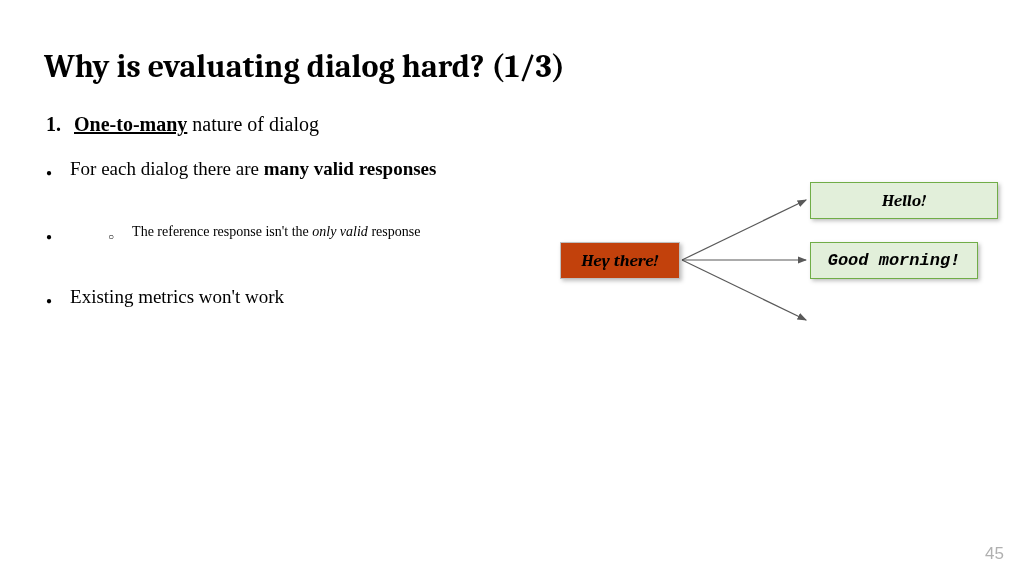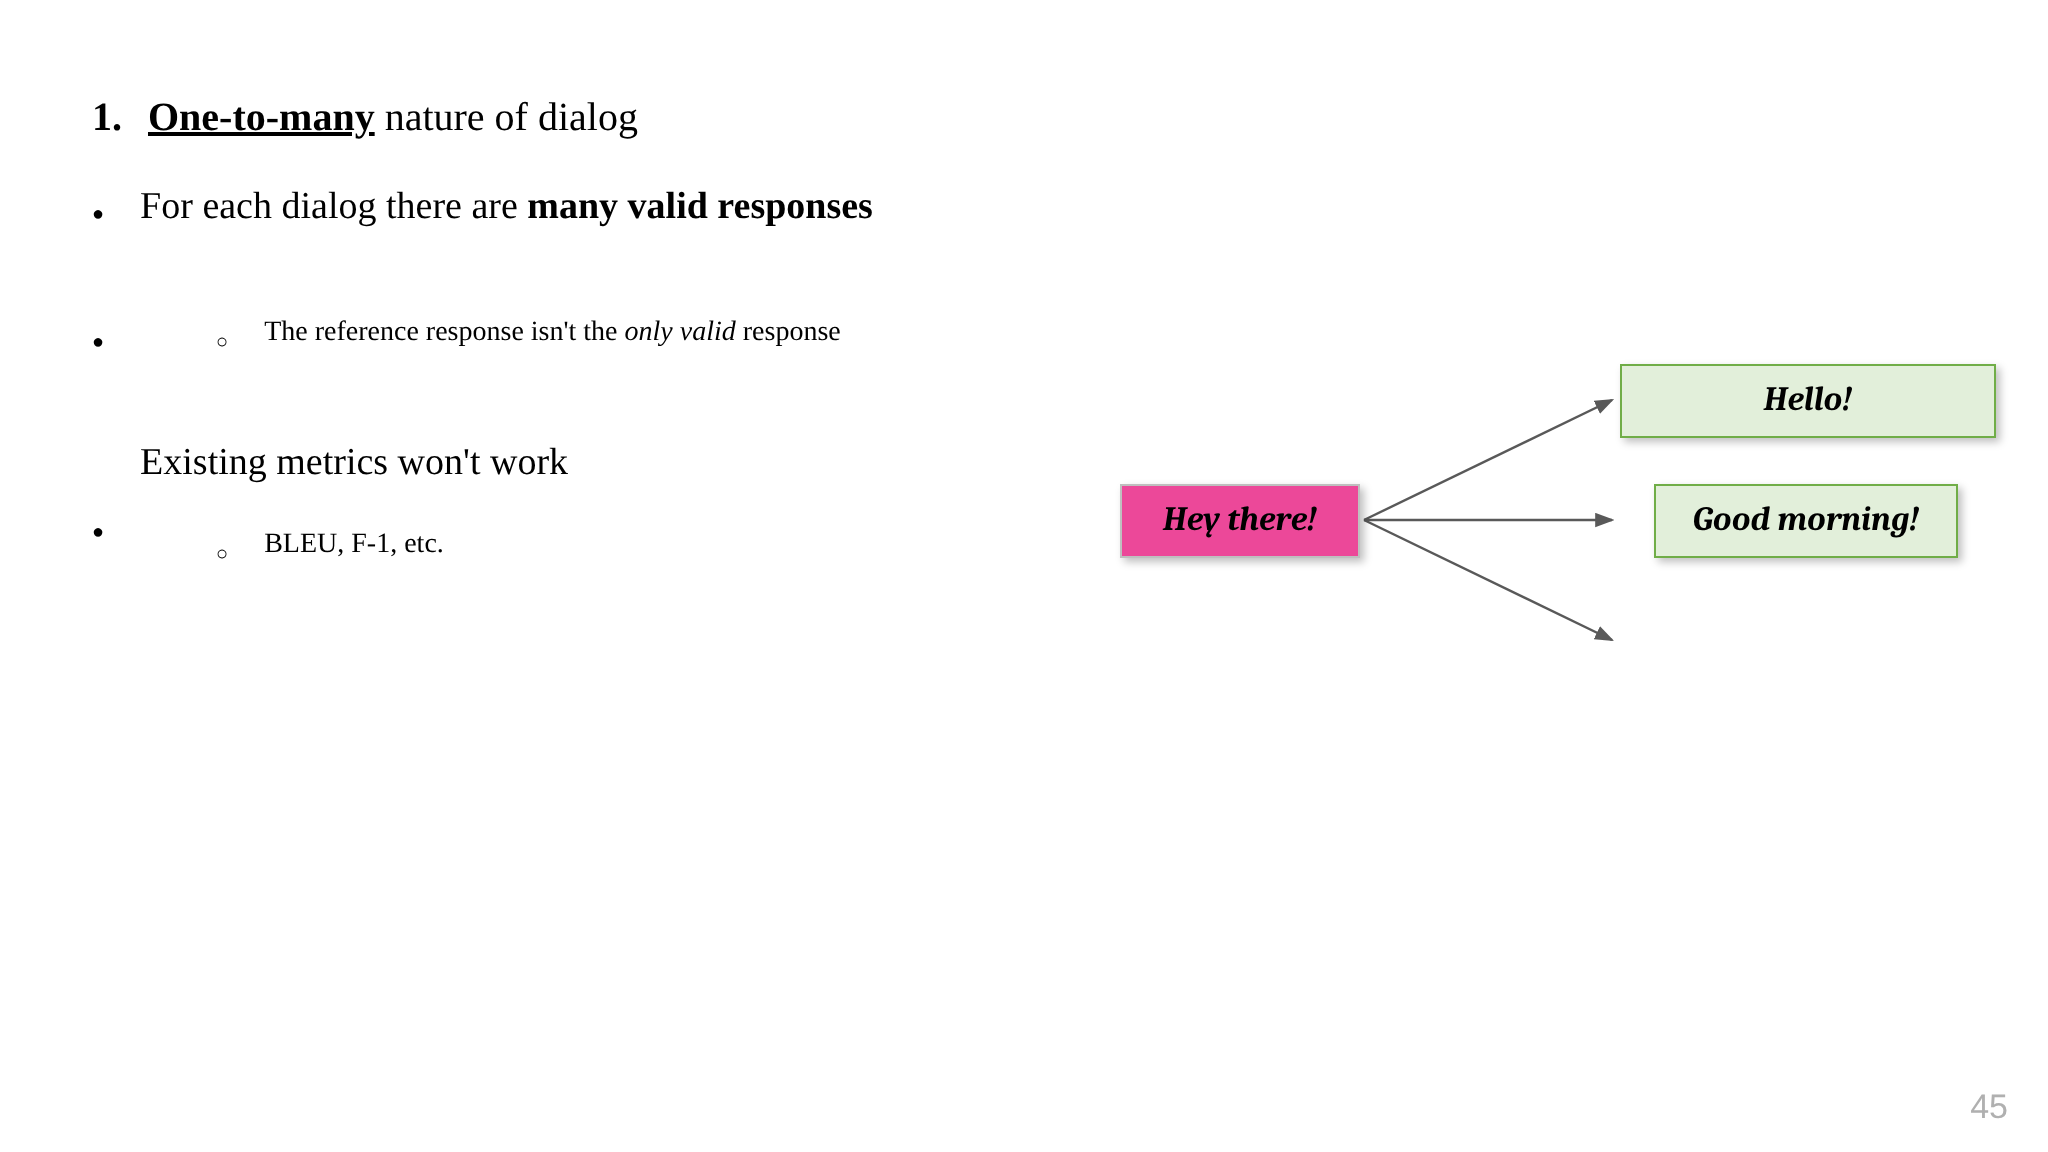--- a/index.html
+++ b/index.html
@@ -14,32 +14,33 @@
   .bullets { list-style: none; padding-left: 2px; }
   .bullets > li { font-size: 19px; margin-bottom: 22px; display: flex; align-items: center; }
   .bullets > li::before { content: "●"; font-size: 10px; margin-right: 18px; margin-top: 7px; flex-shrink: 0; }
   .bullets .bold { font-weight: 700; }
   .sub { list-style: none; padding-left: 38px; margin-top: 22px; margin-bottom: 0; }
   .sub > li { font-size: 14px; margin-bottom: 22px; display: flex; align-items: flex-start; }
   .sub > li::before { content: "○"; font-size: 10px; margin-right: 18px; margin-top: 7px; flex-shrink: 0; }
   .italic { font-style: italic; }
   .diagram { position: absolute; left: 560px; top: 168px; width: 430px; height: 200px; }
   .box { position: absolute; border: 1px solid; padding: 8px 14px; font-family: Cambria, Georgia, serif; font-weight: 700; font-style: italic; font-size: 17px; text-align: center; box-shadow: 2px 2px 4px rgba(0,0,0,0.25); white-space: nowrap; }
-  .box-src { background: #ec4899; border-color: #bfbfbf; left: 0; top: 74px; width: 120px; }
+  .box-src { background: #c2410c; border-color: #bfbfbf; left: 0; top: 74px; width: 120px; }
   .box-dst { background: #e2efda; border-color: #70ad47; }
   .d1 { left: 250px; top: 14px; width: 188px; }
-  .d2 { left: 267px; top: 74px; width: 152px; }
+  .d2 { left: 250px; top: 74px; width: 168px; font-family: Liberation Mono, monospace; }
   .d3 { left: 250px; top: 134px; width: 160px; }
   svg.arrows { position: absolute; left: 0; top: 0; width: 430px; height: 200px; }
   .page-num { position: absolute; right: 20px; bottom: 12px; font-family: Arial, sans-serif; font-size: 17px; color: #b0b0b0; }
 </style>
 </head>
 <body>
 
 <div class="slide">
+  <h1 class="title">Why is evaluating dialog hard? (1/3)</h1>
 
   <div class="content">
     <div class="left">
 
       <div class="ol-item">
         <span class="ol-num">1.</span>
         <span class="ol-text">
           <span class="bold">One-to-many</span><span> nature of dialog</span>
         </span>
       </div>
@@ -57,25 +58,20 @@
                 <span>
                   <span>The reference response isn't the </span><span class="italic">only valid</span><span> response</span>
                 </span>
               </li>
             </ul>
           </span>
         </li>
         <li>
           <span>
             <span>Existing metrics won't work</span>
-            <ul class="sub">
-              <li>
-                <span>BLEU, F-1, etc.</span>
-              </li>
-            </ul>
           </span>
         </li>
       </ul>
     </div>
   </div>
 
   <div class="diagram">
     <svg class="arrows">
       <defs>
         <marker id="ah" markerWidth="8" markerHeight="8" refX="7" refY="3" orient="auto">

